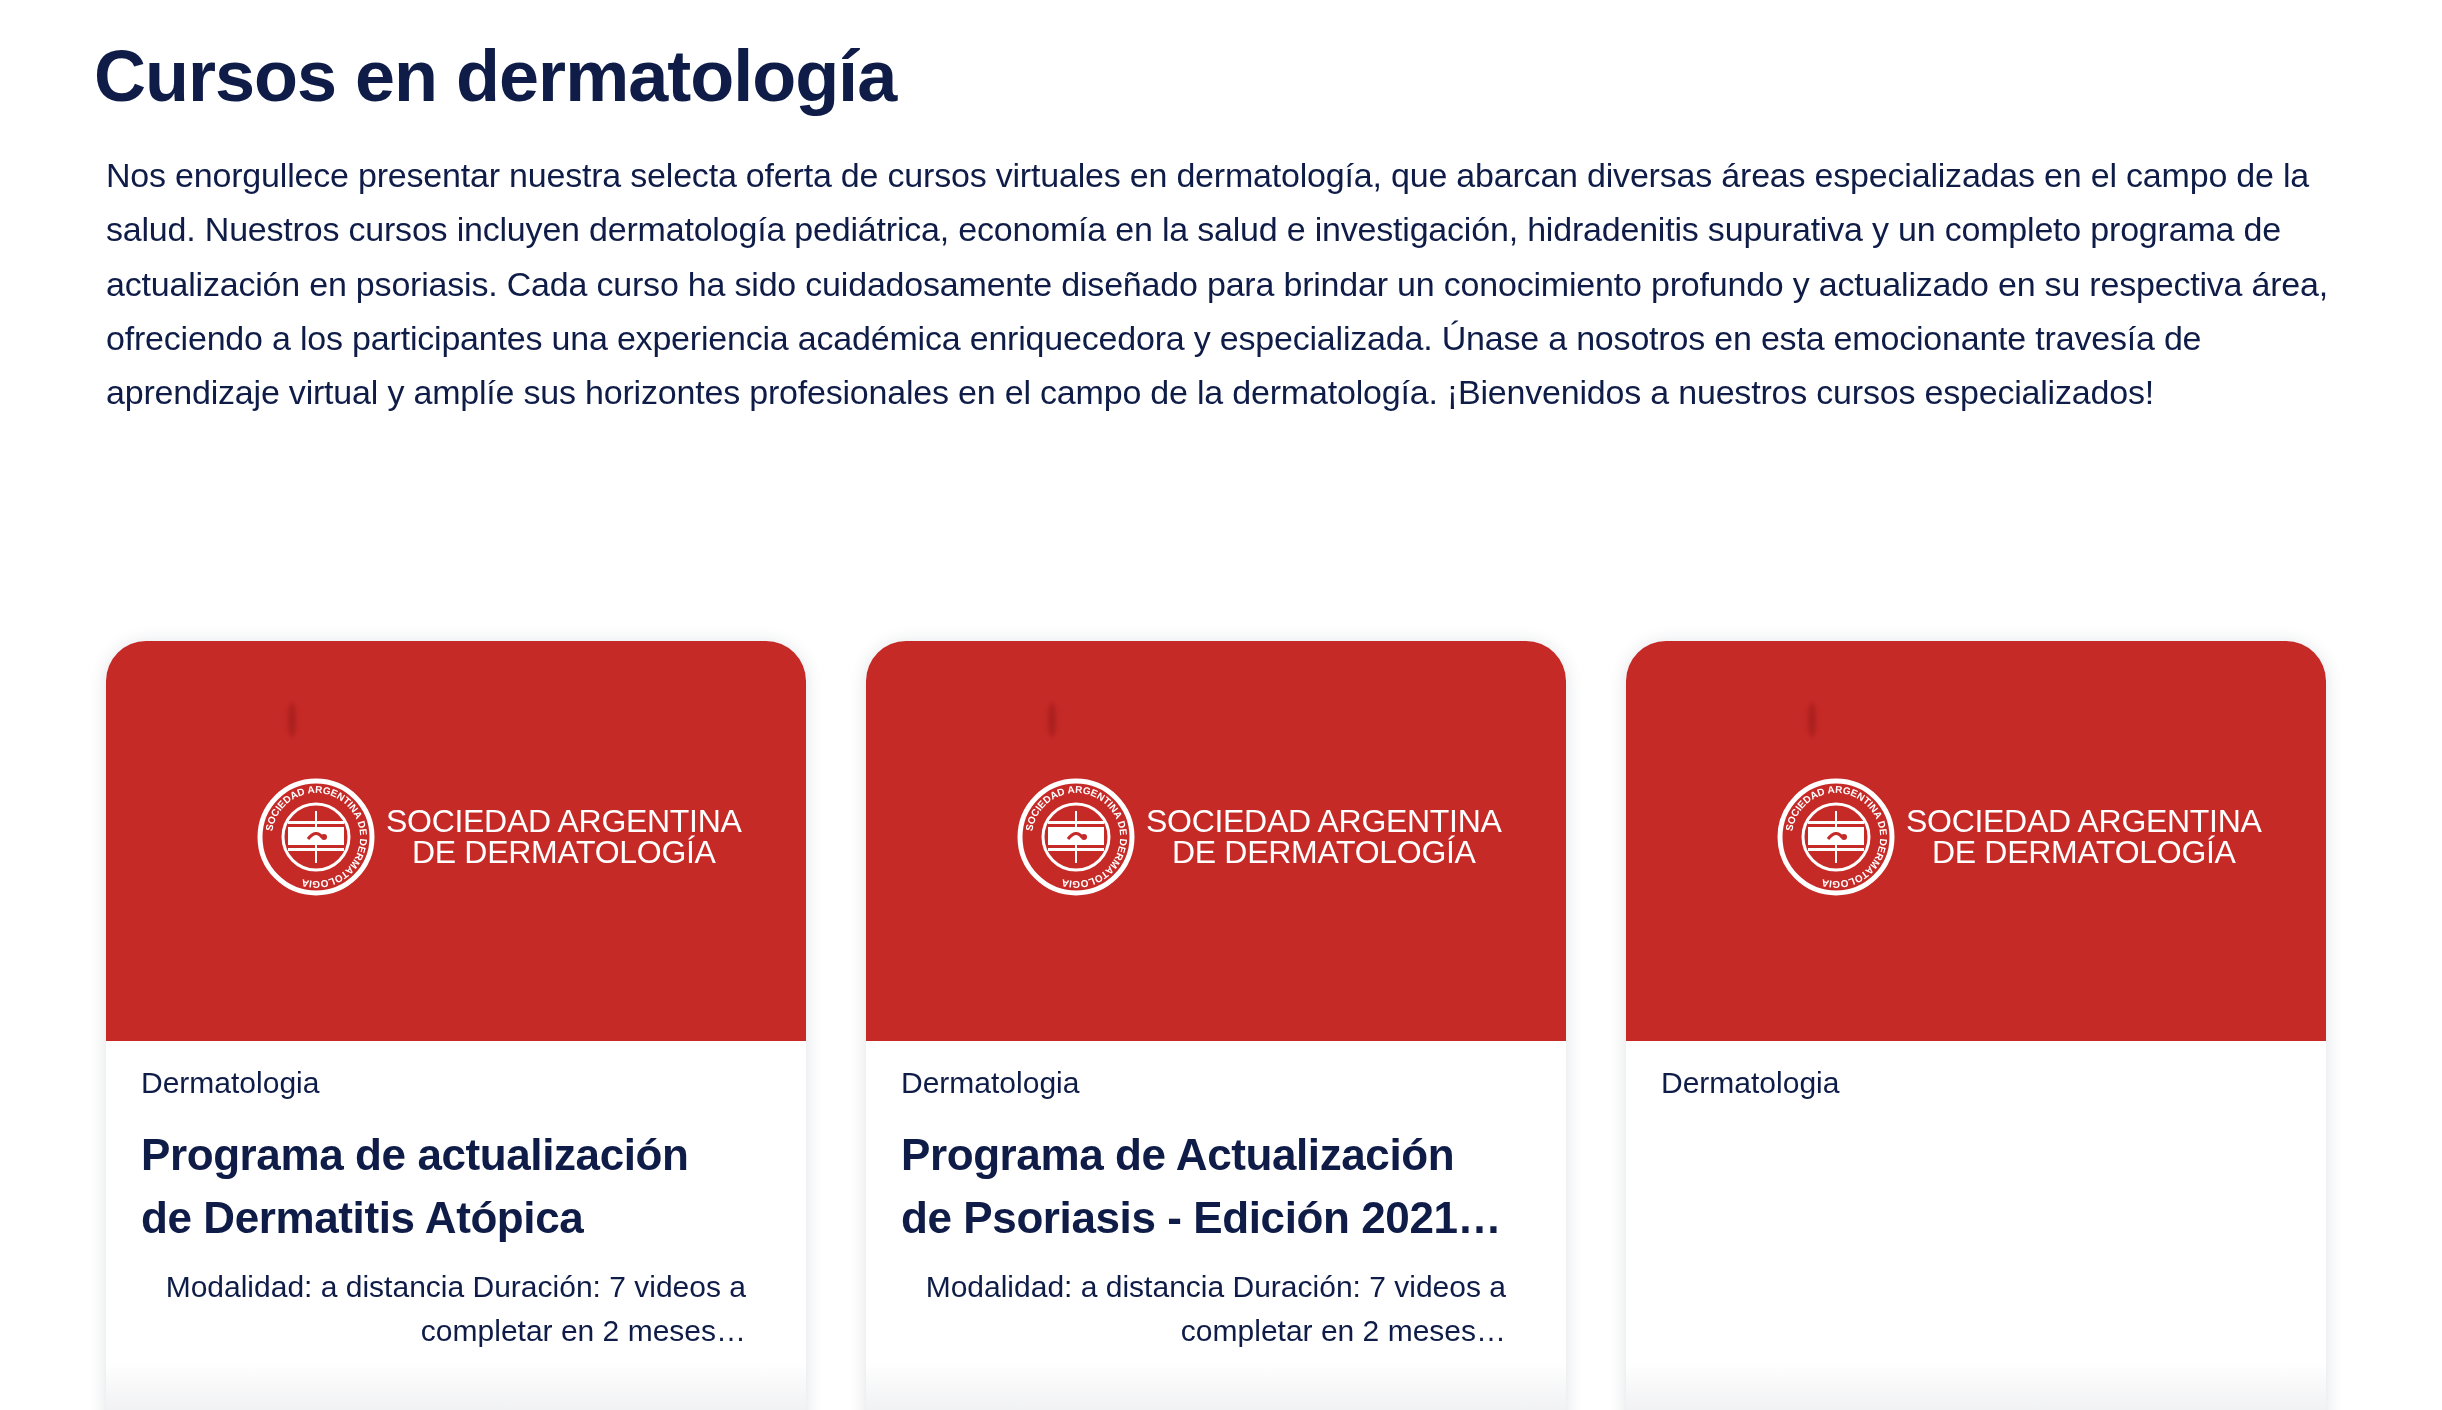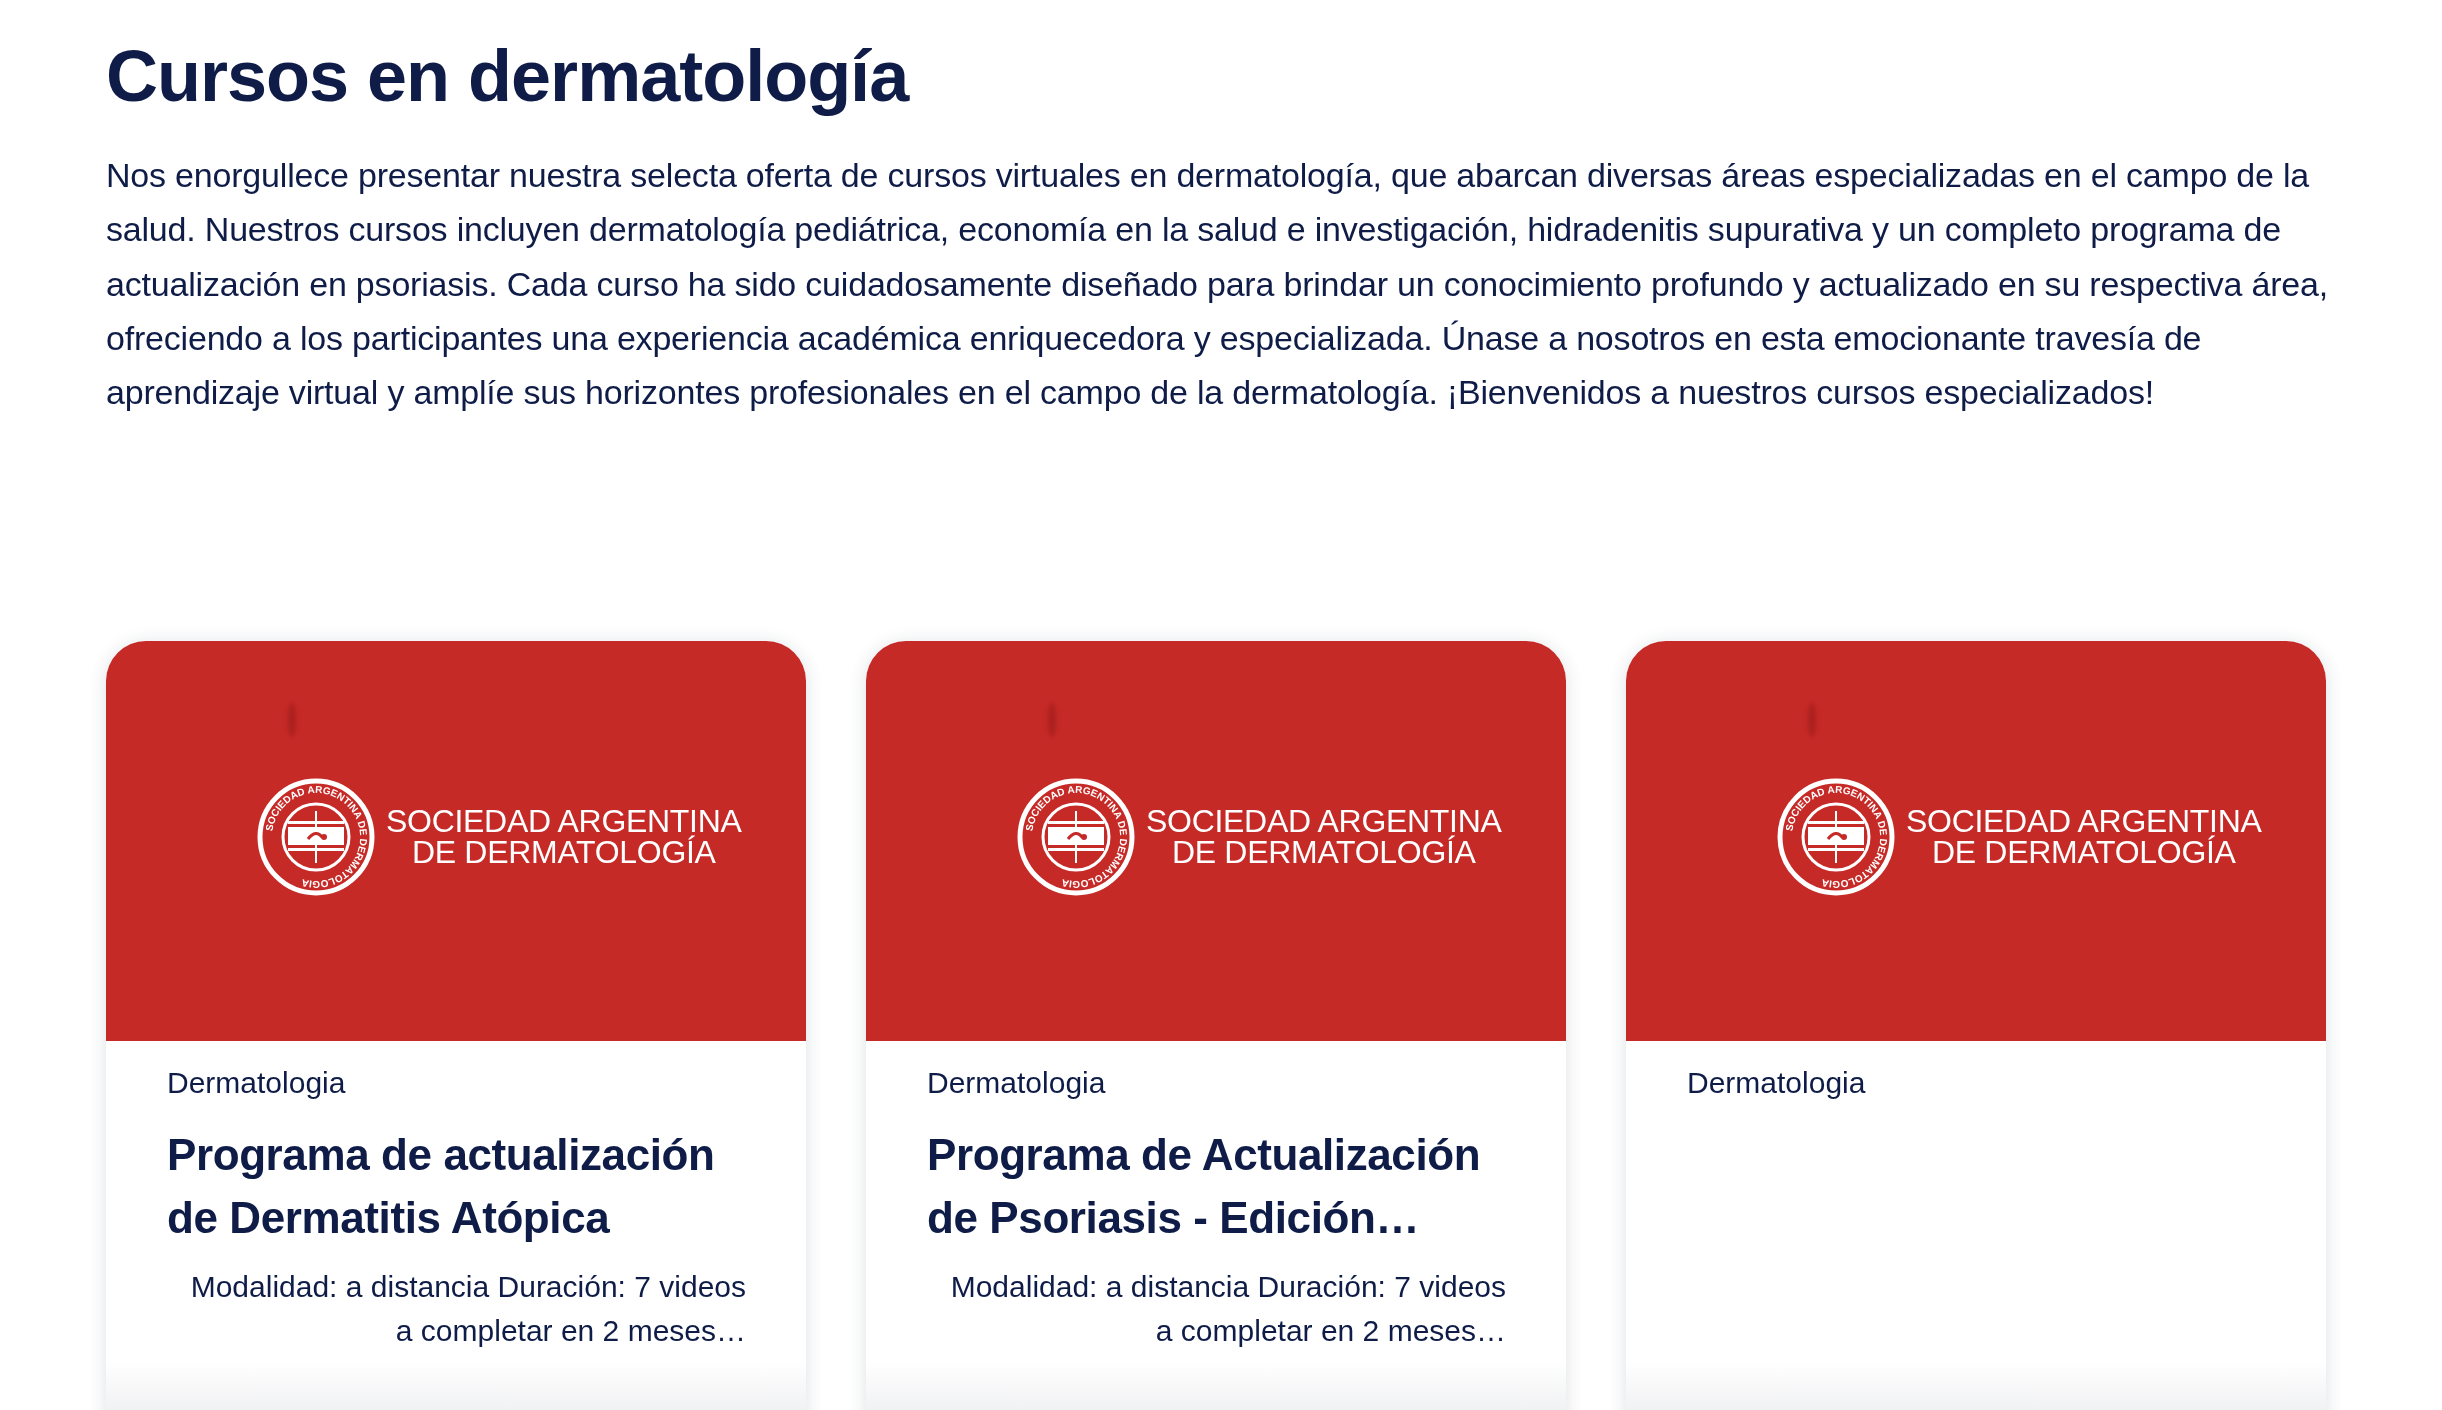--- a/index.html
+++ b/index.html
@@ -5,21 +5,21 @@
   * { box-sizing: border-box; margin: 0; padding: 0; }
   html, body {
     width: 2442px; height: 1410px; overflow: hidden;
     background: #ffffff;
     font-family: "Liberation Sans", "DejaVu Sans", sans-serif;
     color: #0e1c47;
   }
   .page { position: relative; width: 2442px; height: 1410px; }
 
   .page-title {
-    position: absolute; left: 106px; top: 28px;
+    position: absolute; left: 94px; top: 28px;
     font-size: 72px; font-weight: 700; letter-spacing: -1px;
     line-height: 96px; color: #0e1c47;
   }
   .intro {
     position: absolute; left: 106px; top: 148px; width: 2250px;
     font-size: 34px; line-height: 54.3px; color: #0e1c47;
     letter-spacing: -0.2px;
   }
 
   .cards {
@@ -46,21 +46,21 @@
   }
   .logo {
     position: absolute; left: 150px; top: 136px;
     display: flex; align-items: center; gap: 10px;
   }
   .emblem { width: 120px; height: 120px; }
   .logo-text {
     color: #ffffff; font-weight: 400; font-size: 32px;
     line-height: 31px; text-align: center; letter-spacing: -0.3px;
   }
-  .card-body { padding: 22px 60px 0 61px; }
+  .card-body { padding: 22px 60px 0 35px; }
   .card-category {
     font-size: 30px; line-height: 40px; color: #0e1c47;
   }
   .card-title {
     margin-top: 20px;
     font-size: 44px; font-weight: 700; line-height: 63px;
     color: #0e1c47; letter-spacing: -0.4px;
     display: -webkit-box; -webkit-line-clamp: 2; -webkit-box-orient: vertical;
     overflow: hidden; max-height: 126px;
   }

